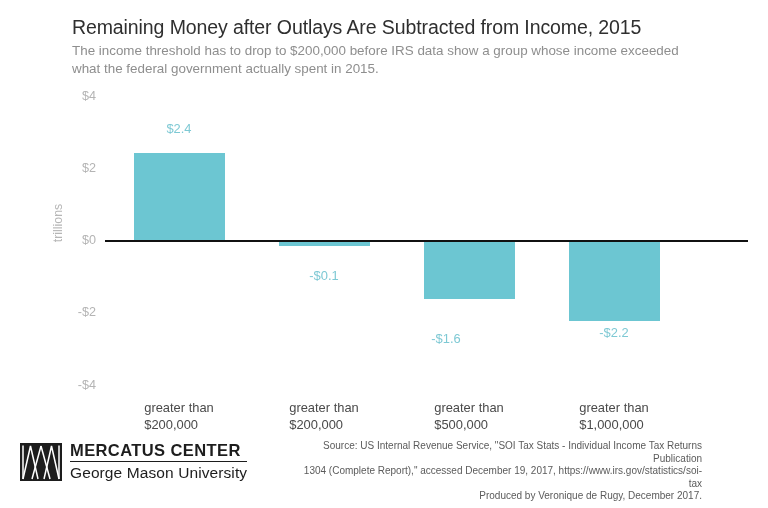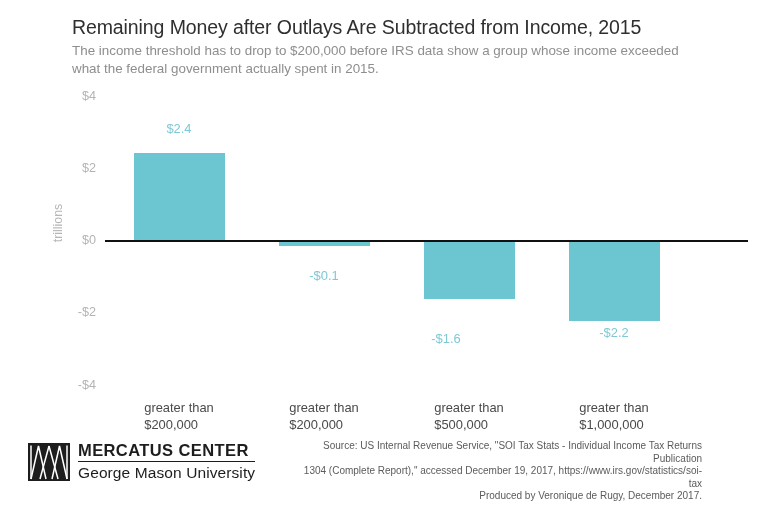--- a/index.html
+++ b/index.html
@@ -94,21 +94,21 @@
     color: #4a4a4a;
     text-align: left;
     line-height: 17px;
     transform: translateX(-50%);
     white-space: nowrap;
   }
 
   
   #logo {
     position: absolute;
-    left: 28px;
+    left: 20px;
     top: 441px;
     display: flex;
     align-items: center;
   }
   #logo-mark {
     width: 42px;
     height: 38px;
     flex: none;
   }
   #logo-text {

